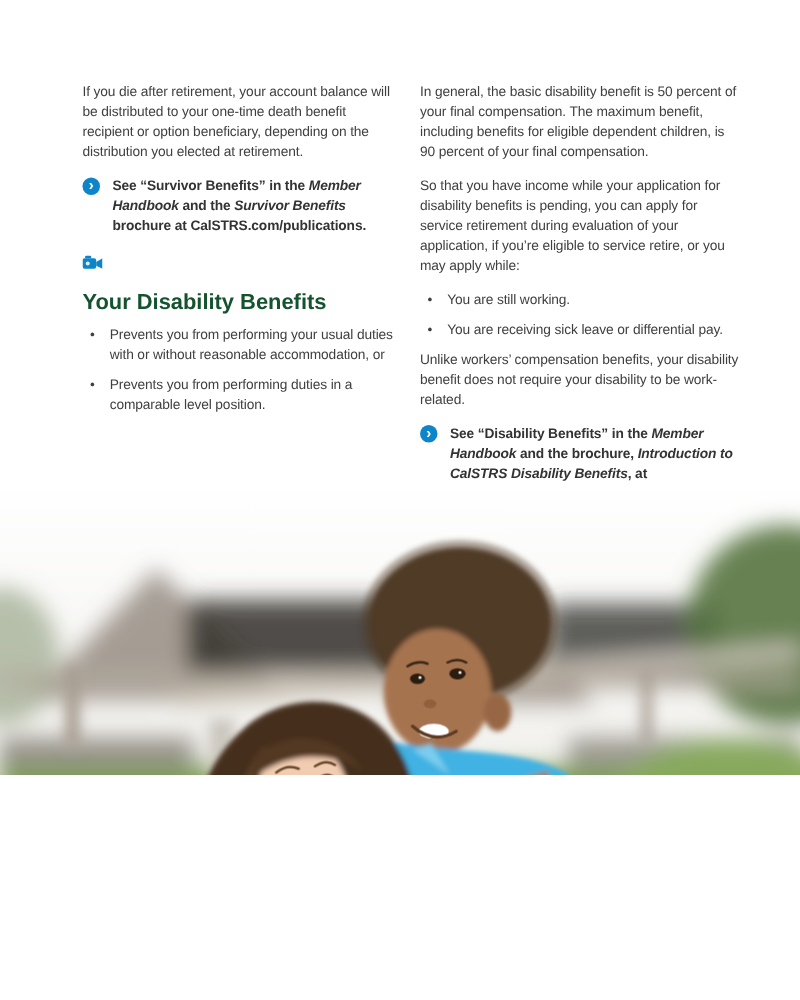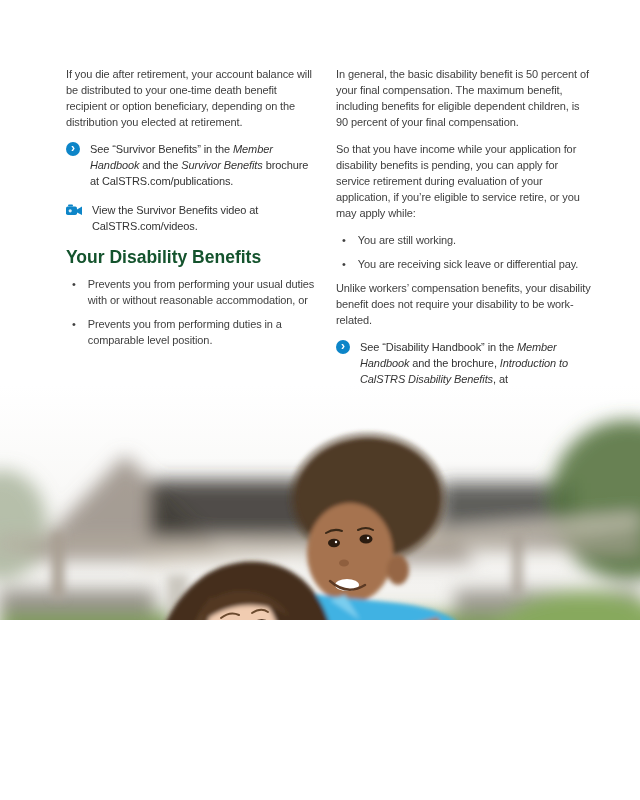--- a/index.html
+++ b/index.html
@@ -11,21 +11,21 @@
   .col-left{left:66px;width:253px;}
   .col-right{left:336px;width:258px;}
   p.body{font-size:11px;line-height:16px;color:#3f3f3f;margin:0 0 11px 0;letter-spacing:-0.1px;}
   .callout{display:flex;gap:10px;margin:3px 0 13px 0;}
   .icon-circle{
     flex:0 0 auto;width:14px;height:14px;border-radius:50%;
     background:#0d85c8;color:#ffffff;font-weight:bold;font-size:12px;
     line-height:13px;text-align:center;margin-top:1px;
   }
   .icon-video{flex:0 0 auto;width:16px;height:14px;margin-top:2px;}
-  .callout-text{font-size:11px;line-height:16px;font-weight:normal;color:#333333;margin:0;letter-spacing:-0.1px;}
+  .callout-text{font-size:11px;line-height:16px;font-weight:bold;color:#333333;margin:0;letter-spacing:-0.1px;}
   .it{font-style:italic;}
   h2.heading{font-size:17.5px;line-height:20px;color:#14532d;font-weight:bold;margin:7px 0 9px 0;}
   ul.bullets{list-style:none;margin:2px 0 0 0;padding:0;}
   .bullet-item{display:flex;gap:12px;font-size:11px;line-height:16px;color:#3f3f3f;margin:0 0 8px 0;padding-left:6px;letter-spacing:-0.1px;}
   .dot{flex:0 0 auto;}
   .photo{position:absolute;left:0;top:385px;width:640px;height:415px;}
   .photo svg{display:block;}
   .footer{
     position:absolute;top:766px;right:35px;font-size:11px;font-weight:bold;
     letter-spacing:0.2px;color:#4c4c54;white-space:nowrap;
@@ -49,21 +49,20 @@
 
     <div class="callout">
       <span class="icon-video">
         <svg width="16" height="14" viewBox="0 0 16 14">
           <rect x="0" y="2.5" width="11" height="8.5" rx="1.8" fill="#0d85c8"></rect>
           <polygon points="11,5.5 16,2.5 16,11 11,8.5" fill="#0d85c8"></polygon>
           <rect x="2" y="0.5" width="5" height="2" rx="1" fill="#0d85c8"></rect>
           <circle cx="4.2" cy="6.8" r="1.6" fill="#ffffff" opacity="0.85"></circle>
         </svg>
       </span>
-      <p class="callout-text">View the Survivor Benefits video at CalSTRS.com/videos.</p>
     </div>
 
     <h2 class="heading">Your Disability Benefits</h2>
 
 
     <ul class="bullets">
       <li class="bullet-item">
         <span class="dot">•</span>
         <span>Prevents you from performing your usual duties with or without reasonable accommodation, or</span>
       </li>
@@ -86,21 +85,21 @@
       <li class="bullet-item">
         <span class="dot">•</span>
         <span>You are receiving sick leave or differential pay.</span>
       </li>
     </ul>
 
     <p class="body">Unlike workers’ compensation benefits, your disability benefit does not require your disability to be work-related.</p>
 
     <div class="callout" style="margin-top:9px;">
       <span class="icon-circle">›</span>
-      <p class="callout-text"><span>See “Disability Handbook” in the </span><span class="it">Member Handbook</span><span> and the brochure, </span><span class="it">Introduction to CalSTRS Disability Benefits</span><span>, at CalSTRS.com/publications.</span></p>
+      <p class="callout-text"><span>See “Disability Benefits” in the </span><span class="it">Member Handbook</span><span> and the brochure, </span><span class="it">Introduction to CalSTRS Disability Benefits</span><span>, at CalSTRS.com/publications.</span></p>
     </div>
   </div>
 
   <div class="photo" role="img" aria-label="Smiling woman giving a young boy in a blue shirt a piggyback hug outdoors, blurred rooftops and grass behind">
     <svg width="640" height="415" viewBox="0 0 640 415" preserveAspectRatio="none">
       <defs>
         <linearGradient id="sky" x1="0" y1="0" x2="0" y2="1">
           <stop offset="0" stop-color="#ffffff"></stop>
           <stop offset="0.5" stop-color="#f3f2ef"></stop>
           <stop offset="1" stop-color="#ebeae6"></stop>

